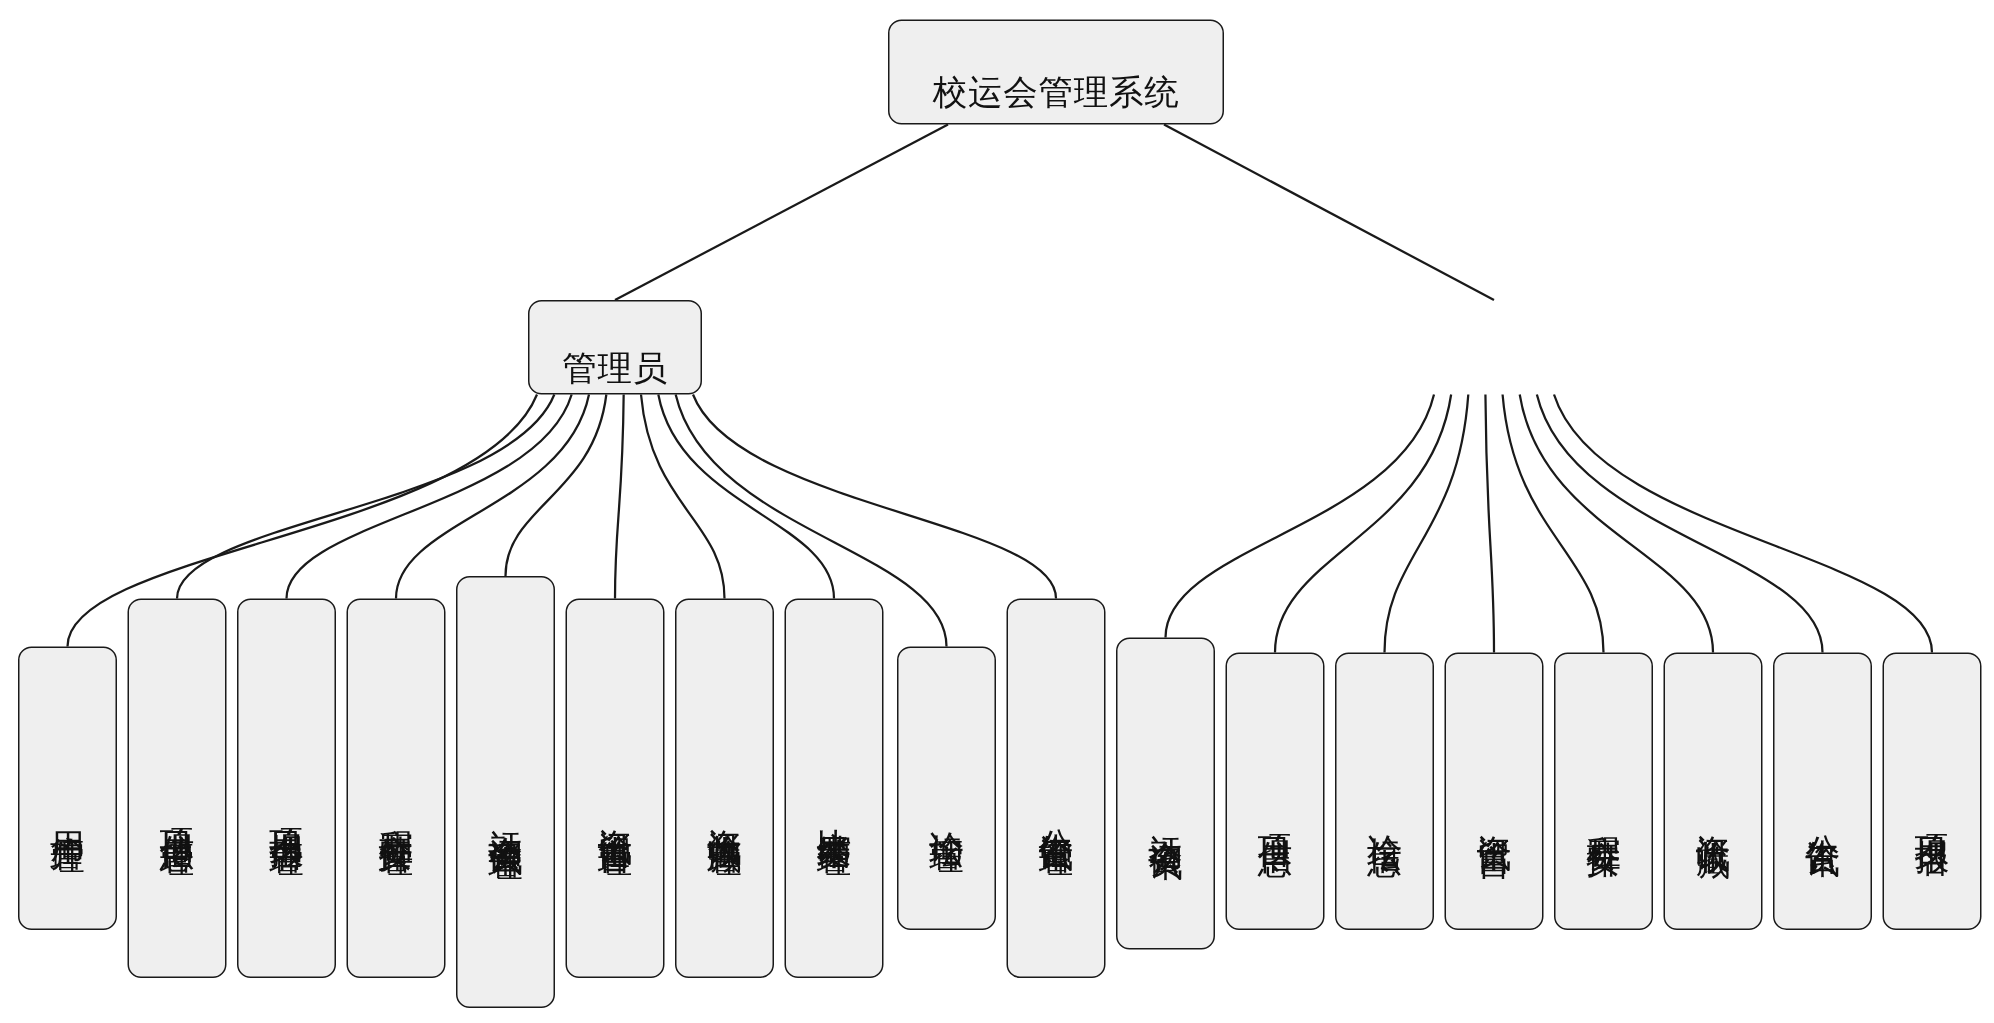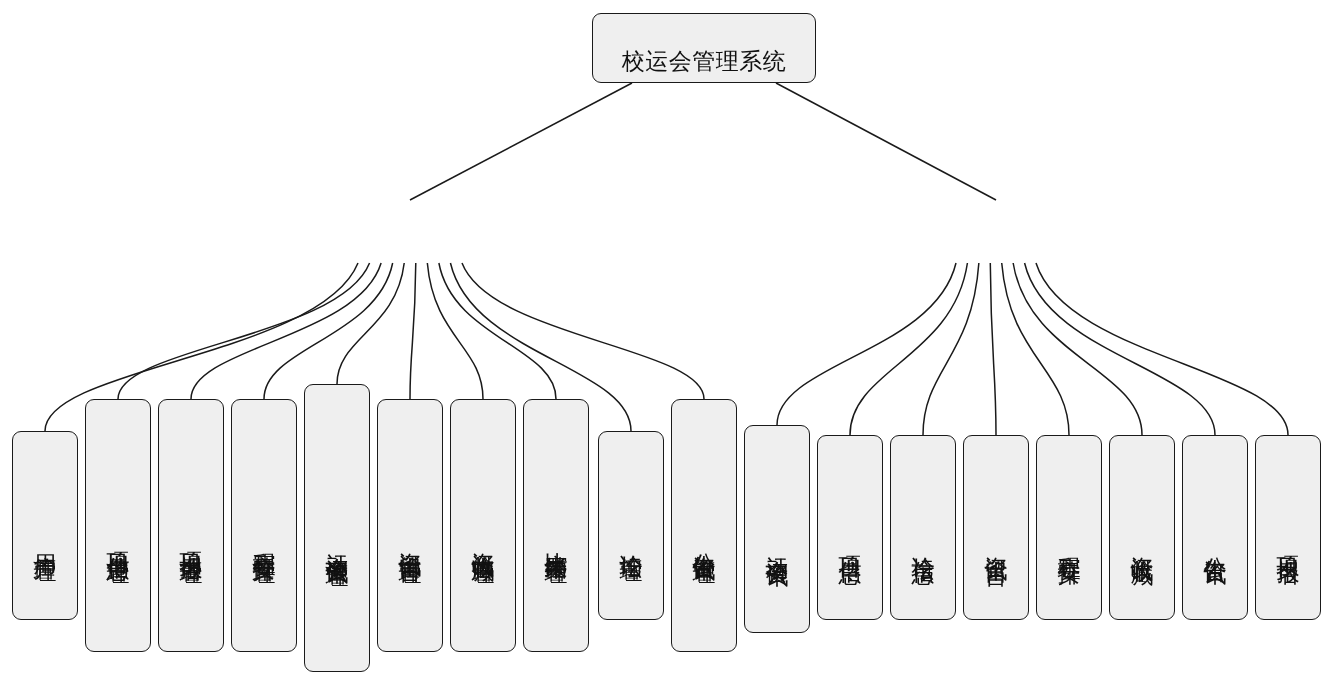--- a/index.html
+++ b/index.html
@@ -78,20 +78,23 @@
       <path d="M 978.8571428571429 263 C 972.1542857142857 357.6, 923 369.64, 923 435" stroke="#1a1a1a" stroke-width="1.5" fill="none"></path>
       <path d="M 990.2857142857143 263 C 990.9714285714286 357.6, 996 369.64, 996 435" stroke="#1a1a1a" stroke-width="1.5" fill="none"></path>
       <path d="M 1001.7142857142857 263 C 1009.7885714285713 357.6, 1069 369.64, 1069 435" stroke="#1a1a1a" stroke-width="1.5" fill="none"></path>
       <path d="M 1013.1428571428571 263 C 1028.6057142857142 357.6, 1142 369.64, 1142 435" stroke="#1a1a1a" stroke-width="1.5" fill="none"></path>
       <path d="M 1024.5714285714287 263 C 1047.4228571428573 357.6, 1215 369.64, 1215 435" stroke="#1a1a1a" stroke-width="1.5" fill="none"></path>
       <path d="M 1036 263 C 1066.24 357.6, 1288 369.64, 1288 435" stroke="#1a1a1a" stroke-width="1.5" fill="none"></path>
     </svg>
 <div class="node horiz" style="left: 592px; top: 13px; width: 224px; height: 70px;">
       <span class="label">校运会管理系统</span>
     </div>
+    <div class="node horiz" style="left: 352px; top: 200px; width: 116px; height: 63px;">
+      <span class="label">管理员</span>
+    </div>
     <div class="node vert" style="left: 12px; top: 431px; width: 66px; height: 189px;">
       <span class="label">用户管理</span>
     </div>
     <div class="node vert" style="left: 85px; top: 399px; width: 66px; height: 253px;">
       <span class="label">项目信息管理</span>
     </div>
     <div class="node vert" style="left: 158px; top: 399px; width: 66px; height: 253px;">
       <span class="label">项目报名管理</span>
     </div>
     <div class="node vert" style="left: 231px; top: 399px; width: 66px; height: 253px;">

